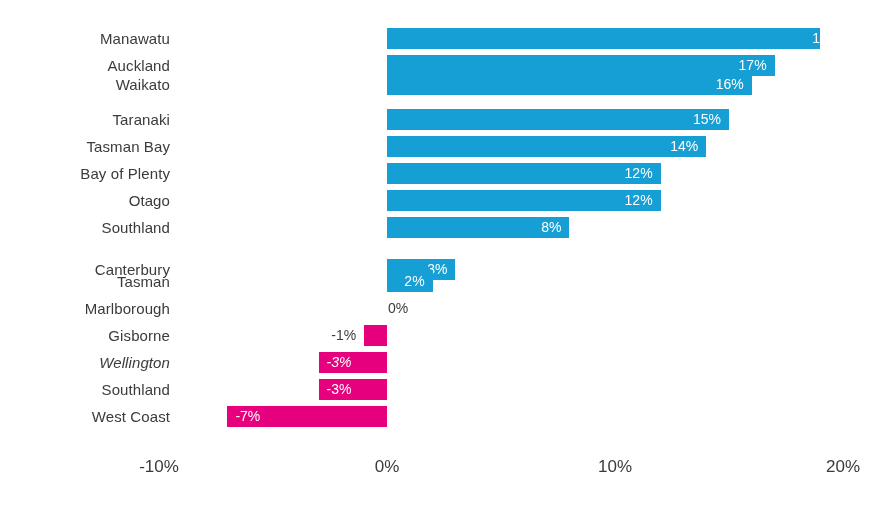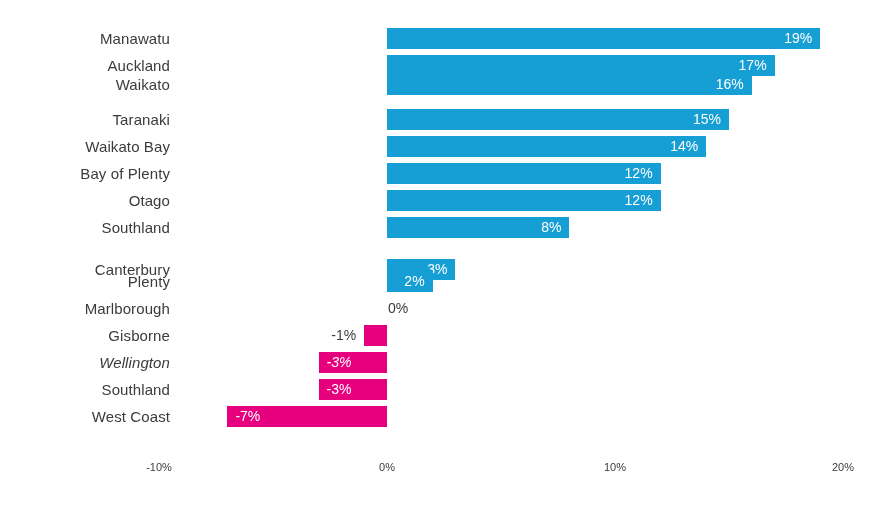--- a/index.html
+++ b/index.html
@@ -88,53 +88,53 @@
     top: 455px;
     width: 895px;
     height: 30px;
   }
   .x-tick {
     position: absolute;
     top: 0;
     width: 120px;
     margin-left: -60px;
     text-align: center;
-    font-size: 11px;
+    font-size: 17px;
     line-height: 24px;
     color: #3b3b3b;
     white-space: nowrap;
   }
 </style>
 </head>
 <body>
 
 <div id="chart-root">
   <div class="plot-area" id="plot-area">
       <div class="row" style="top: 25px;">
         <div class="cat-label">Manawatu</div>
         <div class="bar pos" style="left: 387px; width: 433.2px;"></div>
-        <div class="bar-value inside-right" style="left: 387px; width: 425.2px;">19%</div>
+        <div class="bar-value inside-right" style="left: 387px; width: 425.2px; padding-left: 28px;">19%</div>
       </div>
       <div class="row" style="top: 52px; padding-left: 44px;">
         <div class="cat-label">Auckland</div>
         <div class="bar pos" style="left: 387px; width: 387.6px;"></div>
         <div class="bar-value inside-right" style="left: 387px; width: 379.6px;">17%</div>
       </div>
       <div class="row" style="top: 71px;">
         <div class="cat-label">Waikato</div>
         <div class="bar pos" style="left: 387px; width: 364.8px;"></div>
         <div class="bar-value inside-right" style="left: 387px; width: 356.8px;">16%</div>
       </div>
       <div class="row" style="top: 106px;">
         <div class="cat-label">Taranaki</div>
         <div class="bar pos" style="left: 387px; width: 342px;"></div>
         <div class="bar-value inside-right" style="left: 387px; width: 334px;">15%</div>
       </div>
       <div class="row" style="top: 133px;">
-        <div class="cat-label">Waikato Bay</div>
+        <div class="cat-label">Tasman Bay</div>
         <div class="bar pos" style="left: 387px; width: 319.2px;"></div>
         <div class="bar-value inside-right" style="left: 387px; width: 311.2px;">14%</div>
       </div>
       <div class="row" style="top: 160px;">
         <div class="cat-label">Bay of Plenty</div>
         <div class="bar pos" style="left: 387px; width: 273.6px;"></div>
         <div class="bar-value inside-right" style="left: 387px; width: 265.6px;">12%</div>
       </div>
       <div class="row" style="top: 187px;">
         <div class="cat-label">Otago</div>
@@ -145,21 +145,21 @@
         <div class="cat-label">Southland</div>
         <div class="bar pos" style="left: 387px; width: 182.4px;"></div>
         <div class="bar-value inside-right" style="left: 387px; width: 174.4px;">8%</div>
       </div>
       <div class="row" style="top: 256px;">
         <div class="cat-label">Canterbury</div>
         <div class="bar pos" style="left: 387px; width: 68.4px;"></div>
         <div class="bar-value inside-right" style="left: 387px; width: 60.4px;">3%</div>
       </div>
       <div class="row" style="top: 268px;">
-        <div class="cat-label">Plenty</div>
+        <div class="cat-label">Tasman</div>
         <div class="bar pos" style="left: 387px; width: 45.6px;"></div>
         <div class="bar-value inside-right" style="left: 387px; width: 37.6px;">2%</div>
       </div>
       <div class="row" style="top: 295px;">
         <div class="cat-label">Marlborough</div>
         <div class="bar-value outside-zero" style="left: 388px; width: 100px;">0%</div>
       </div>
       <div class="row" style="top: 322px;">
         <div class="cat-label">Gisborne</div>
         <div class="bar neg" style="left: 364.2px; width: 22.8px;"></div>

